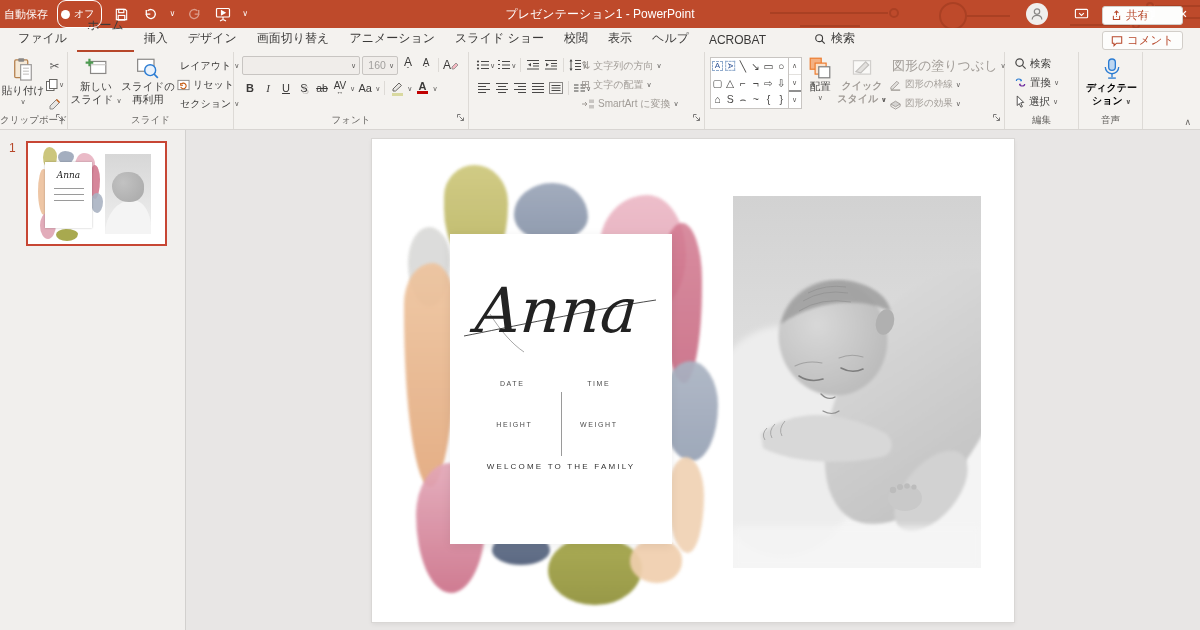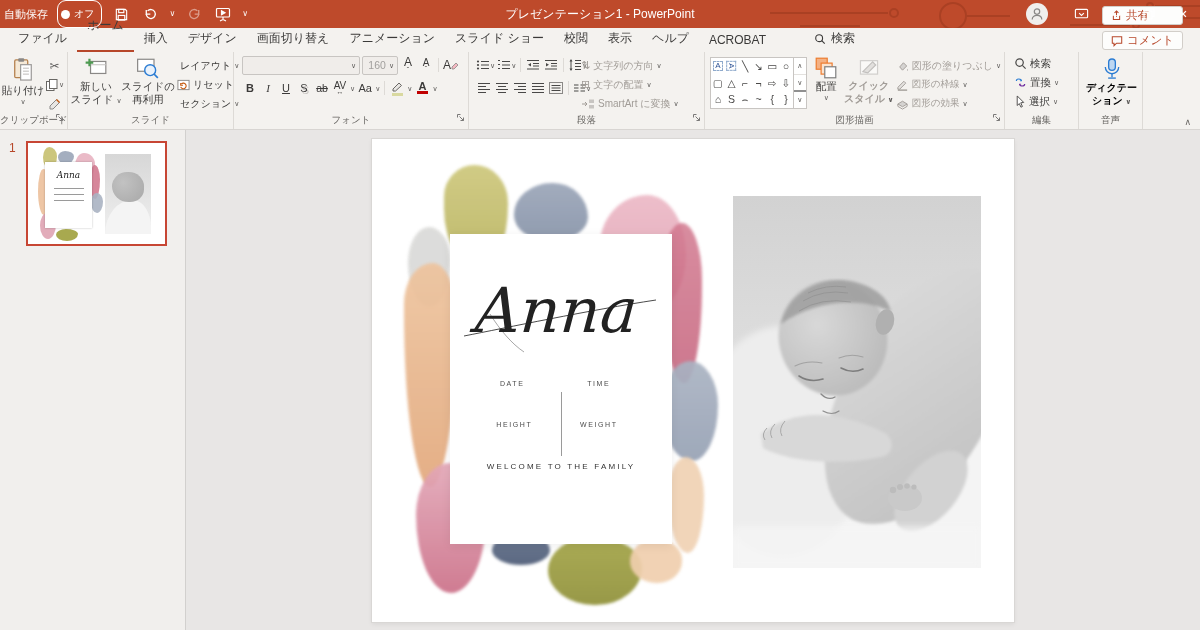--- a/index.html
+++ b/index.html
@@ -533,21 +533,20 @@
         <span class="mrow gray">
           <svg width="14" height="12" viewBox="0 0 14 12">
               <path d="M1 6 h5 M4 4 l2 2 -2 2" stroke="#A19C97" fill="none"></path>
               <rect x="8" y="1.5" width="5" height="3.5" fill="#C8C5C2"></rect>
               <rect x="8" y="7" width="5" height="3.5" fill="#C8C5C2"></rect>
             </svg>
           <span>SmartArt に変換</span>
             <span class="cv">∨</span>
         </span>
       </div>
-      <div class="gl">段落</div>
       <span class="launcher">
         <svg width="9" height="9" viewBox="0 0 9 9" fill="none" stroke="#7A7978" stroke-width="1">
             <path d="M1.5 1.5 H4.5 M1.5 1.5 V4.5 M3.5 3.5 L7.5 7.5 M7.5 4.5 V7.5 H4.5"></path>
           </svg>
       </span>
     </div>
 
     <div class="grp" style="width:300px">
       <div class="gc">
         <div class="gallery">
@@ -592,42 +591,41 @@
             <path d="M4 12 L12 4 l2.5 2.5 L8 13 z" fill="#D5D3D1" stroke="#9A9896"></path>
           </svg>
           <span class="twoline" style="color:var(--dim)"><span>クイック</span><br><span>スタイル</span> <span class="cv">∨</span></span>
         </div>
         <div class="minicol" style="width:112px">
           <span class="mrow gray">
             <svg width="13" height="12" viewBox="0 0 14 12">
                 <path d="M4 7 L8 2.5 l3.5 3.5 L7 10.5 z" fill="#D5D3D1" stroke="#A19C97"></path>
                 <path d="M12.5 9 q1 1.6 0 2.4 q-1-.8 0-2.4" fill="#A19C97"></path>
               </svg>
-            <span style="font-size:10px">図形の塗りつぶし</span>
+            <span style="font-size:13px">図形の塗りつぶし</span>
               <span class="cv">∨</span>
           </span>
           <span class="mrow gray">
             <svg width="13" height="12" viewBox="0 0 14 12">
                 <path d="M2 8.5 L8.5 2 l2 2 L4 10.5 H2 z" fill="#E3E1DE" stroke="#A19C97"></path>
                 <line x1="2" y1="11.5" x2="12" y2="11.5" stroke="#A19C97" stroke-width="1.5"></line>
               </svg>
             <span style="font-size:9.5px">図形の枠線</span>
               <span class="cv">∨</span>
           </span>
           <span class="mrow gray">
             <svg width="13" height="12" viewBox="0 0 14 12">
                 <path d="M2 6 L7 3 l5 3 -5 3 z" fill="#D5D3D1" stroke="#A19C97"></path>
                 <path d="M2 6 v2.5 L7 11.5 12 8.5 V6" fill="none" stroke="#A19C97"></path>
               </svg>
             <span style="font-size:9.5px">図形の効果</span>
               <span class="cv">∨</span>
           </span>
         </div>
       </div>
-      <div class="gl">図形描画</div>
       <span class="launcher">
         <svg width="9" height="9" viewBox="0 0 9 9" fill="none" stroke="#7A7978" stroke-width="1">
             <path d="M1.5 1.5 H4.5 M1.5 1.5 V4.5 M3.5 3.5 L7.5 7.5 M7.5 4.5 V7.5 H4.5"></path>
           </svg>
       </span>
     </div>
 
     <div class="grp" style="width:74px">
       <div class="gc" style="flex-direction:column;gap:2px;padding-left:9px;">
         <span class="mrow">

